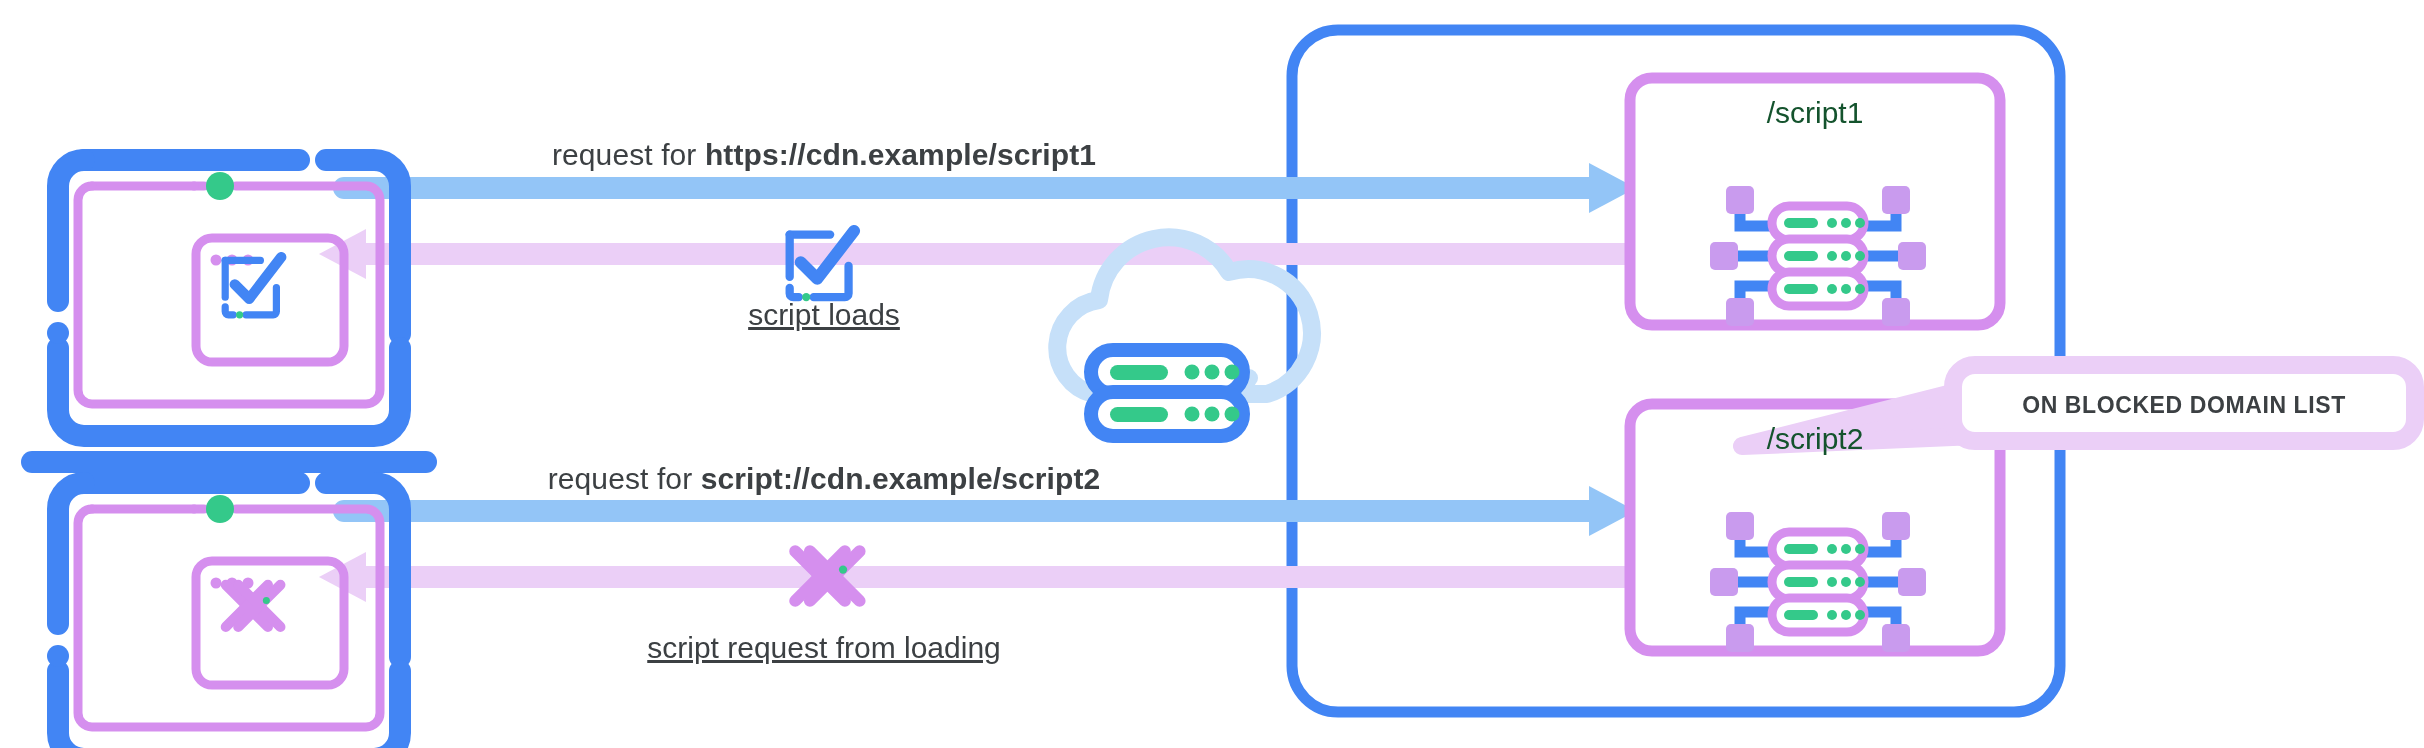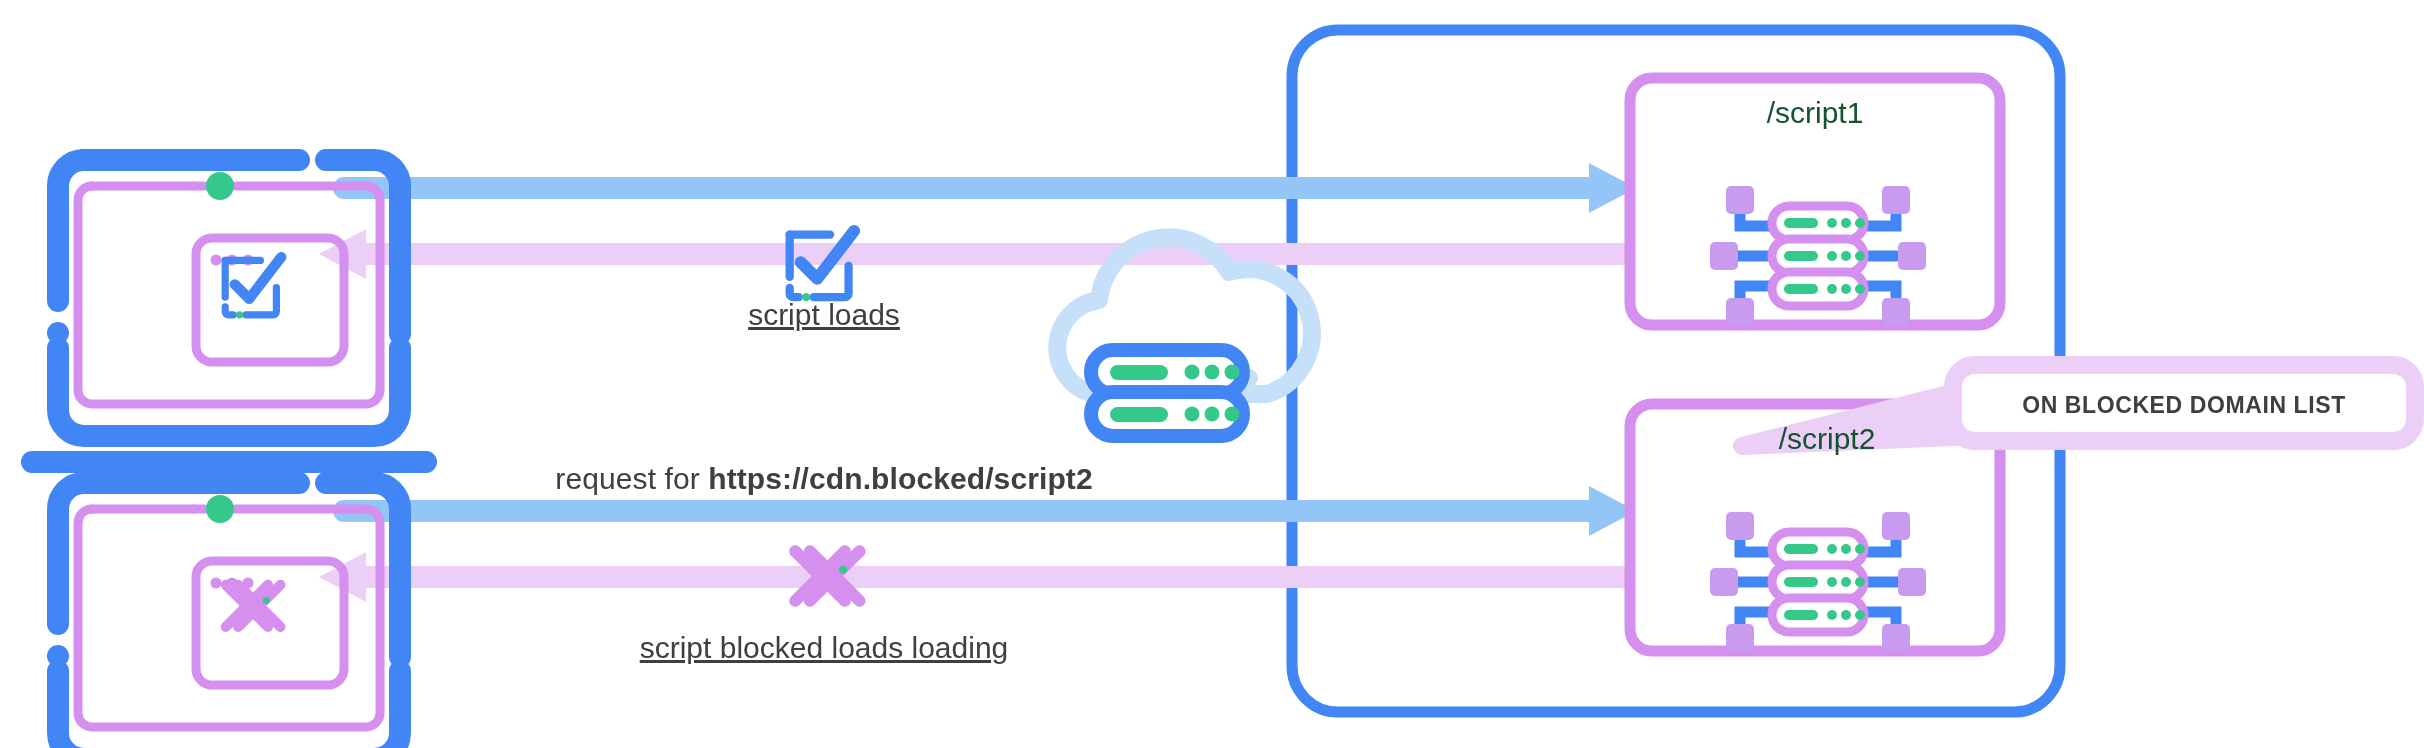--- a/index.html
+++ b/index.html
@@ -225,29 +225,32 @@
     </g>
 
     <g>
 
       <path d="M 1968 389 L 1742 446 L 1976 436 Z" fill="#EBCFF7" stroke="#EBCFF7" stroke-width="18" stroke-linejoin="round"></path>
       <rect x="1953" y="365" width="462" height="76" rx="22" ry="22" fill="#FFFFFF" stroke="#EBCFF7" stroke-width="18"></rect>
     </g>
 
   </svg>
 
+  <div class="lbl lbl-req ctr" style="left:824px; top:138px;">
+    <span>request for </span><b>https://cdn.example/script1</b>
+  </div>
 
   <div class="lbl lbl-caption ctr" style="left:824px; top:298px;">script loads</div>
 
   <div class="lbl lbl-req ctr" style="left:824px; top:462px;">
-    <span>request for </span><b>https://cdn.blocked/script2</b>
+    <span>request for </span><b>script://cdn.example/script2</b>
   </div>
 
-  <div class="lbl lbl-caption ctr" style="left:824px; top:631px;">script blocked loads loading</div>
+  <div class="lbl lbl-caption ctr" style="left:824px; top:631px;">script request from loading</div>
 
 
   <div class="lbl lbl-script ctr" style="left:1815px; top:96px;">/script1</div>
 
-  <div class="lbl lbl-script ctr" style="left:1815px; top:422px;margin-left:12px;">/script2</div>
+  <div class="lbl lbl-script ctr" style="left:1815px; top:422px;">/script2</div>
 
   <div class="lbl lbl-callout ctr" style="left:2184px; top:392px;">ON BLOCKED DOMAIN LIST</div>
 
 </div>
 
 </body></html>

